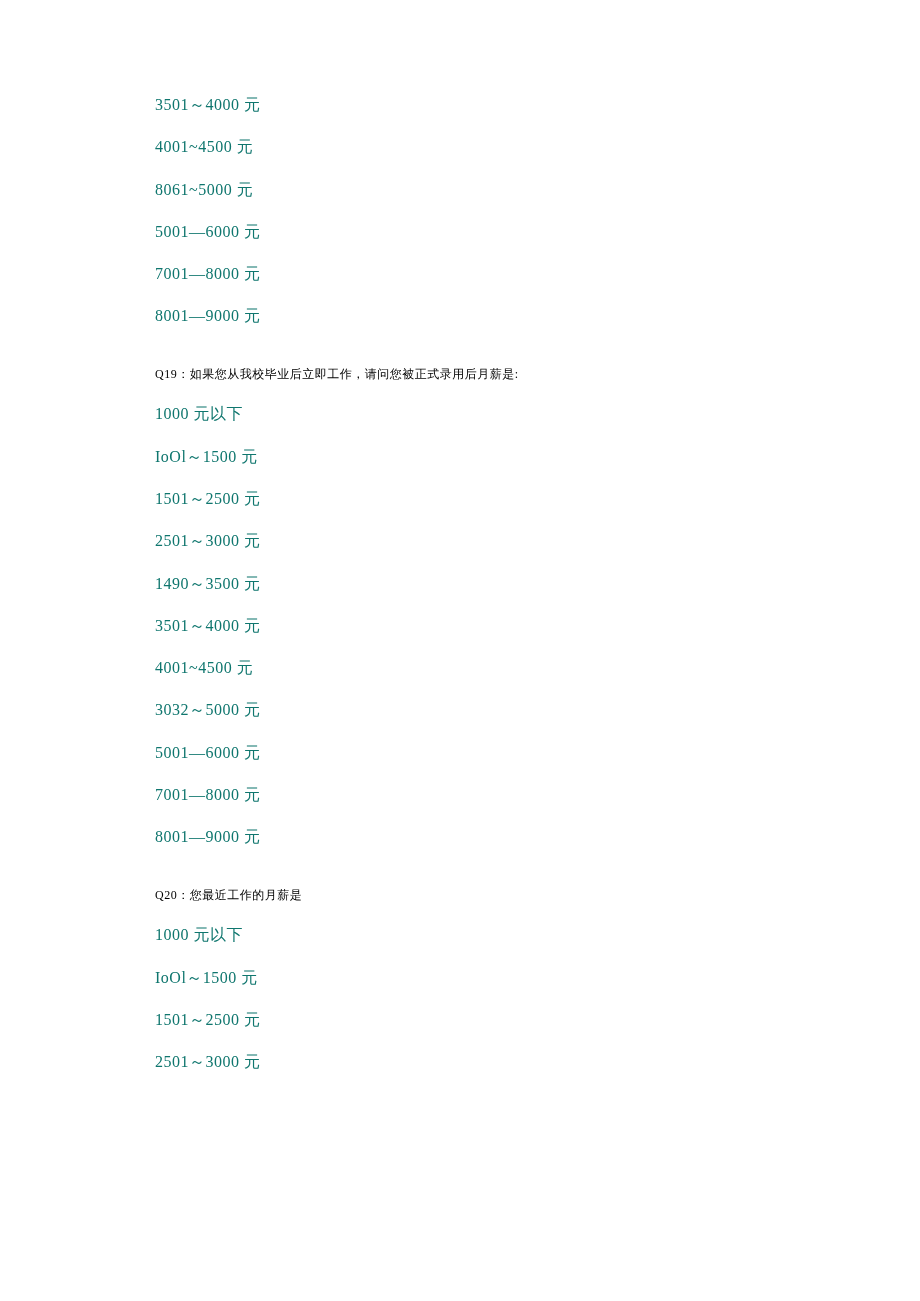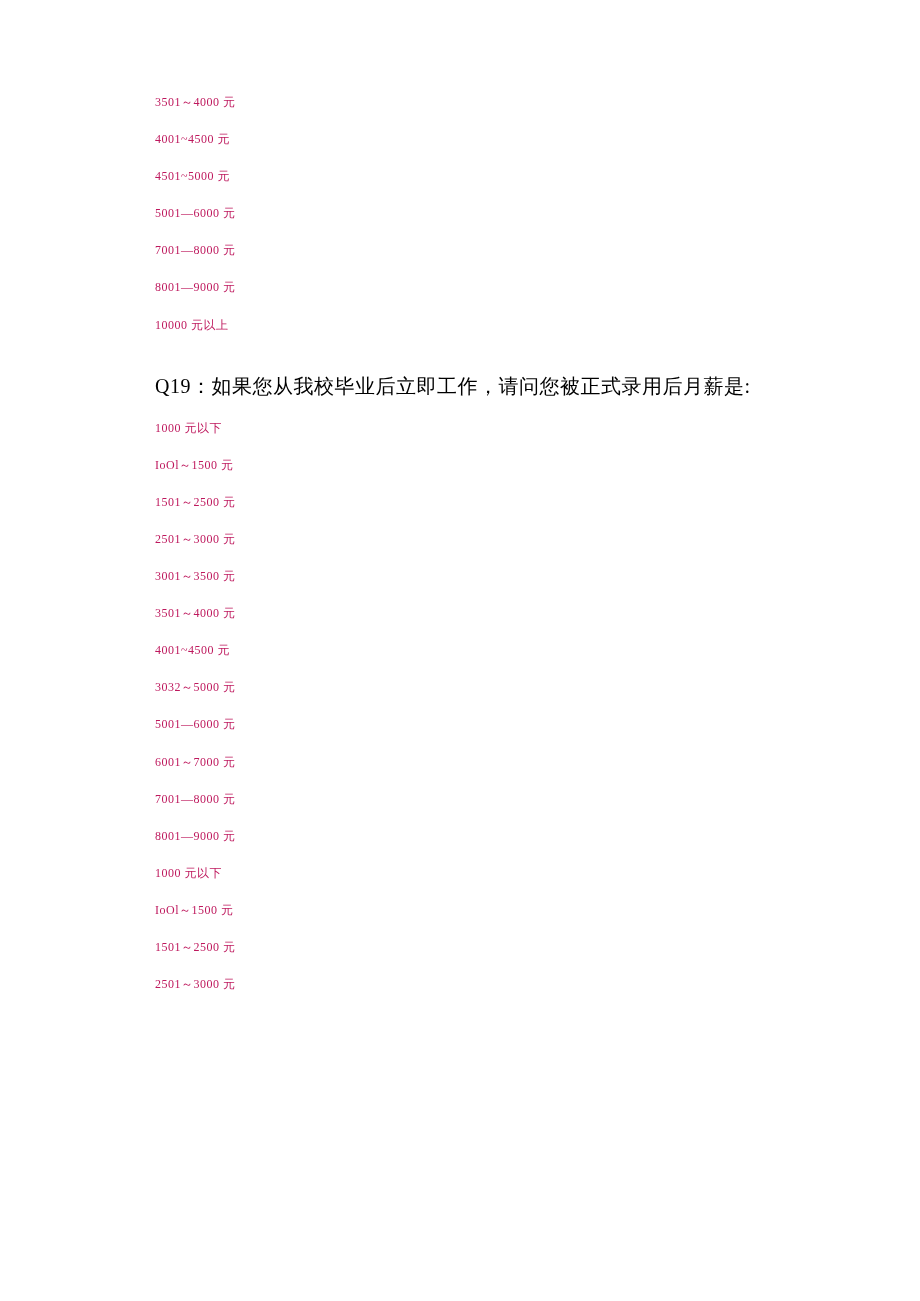--- a/index.html
+++ b/index.html
@@ -8,58 +8,57 @@
       box-sizing: border-box;
     }
     body {
       background: #ffffff;
       font-family: "SimSun", "宋体", serif;
       width: 920px;
       height: 1301px;
       padding: 95px 155px 0 155px;
     }
     .option {
-      font-size: 12px;
-      color: #be185d;
+      font-size: 16px;
+      color: #0f766e;
       line-height: 1.3;
       margin-bottom: 21.5px;
       letter-spacing: 0.5px;
     }
     .question {
-      font-size: 20px;
+      font-size: 12px;
       color: #000000;
       line-height: 1.3;
       margin-top: 40px;
       margin-bottom: 21.5px;
       letter-spacing: 0.5px;
     }
   </style>
 </head>
 <body>
 
 <div>
   <div class="option">3501～4000 元</div>
   <div class="option">4001~4500 元</div>
-  <div class="option">4501~5000 元</div>
+  <div class="option">8061~5000 元</div>
   <div class="option">5001—6000 元</div>
   <div class="option">7001—8000 元</div>
   <div class="option">8001—9000 元</div>
-  <div class="option">10000 元以上</div>
 
   <div class="question">Q19：如果您从我校毕业后立即工作，请问您被正式录用后月薪是:</div>
   <div class="option">1000 元以下</div>
   <div class="option">IoOl～1500 元</div>
   <div class="option">1501～2500 元</div>
   <div class="option">2501～3000 元</div>
-  <div class="option">3001～3500 元</div>
+  <div class="option">1490～3500 元</div>
   <div class="option">3501～4000 元</div>
   <div class="option">4001~4500 元</div>
   <div class="option">3032～5000 元</div>
   <div class="option">5001—6000 元</div>
-  <div class="option">6001～7000 元</div>
   <div class="option">7001—8000 元</div>
   <div class="option">8001—9000 元</div>
 
+  <div class="question">Q20：您最近工作的月薪是</div>
   <div class="option">1000 元以下</div>
   <div class="option">IoOl～1500 元</div>
   <div class="option">1501～2500 元</div>
   <div class="option">2501～3000 元</div>
 </div>
 
 </body></html>

